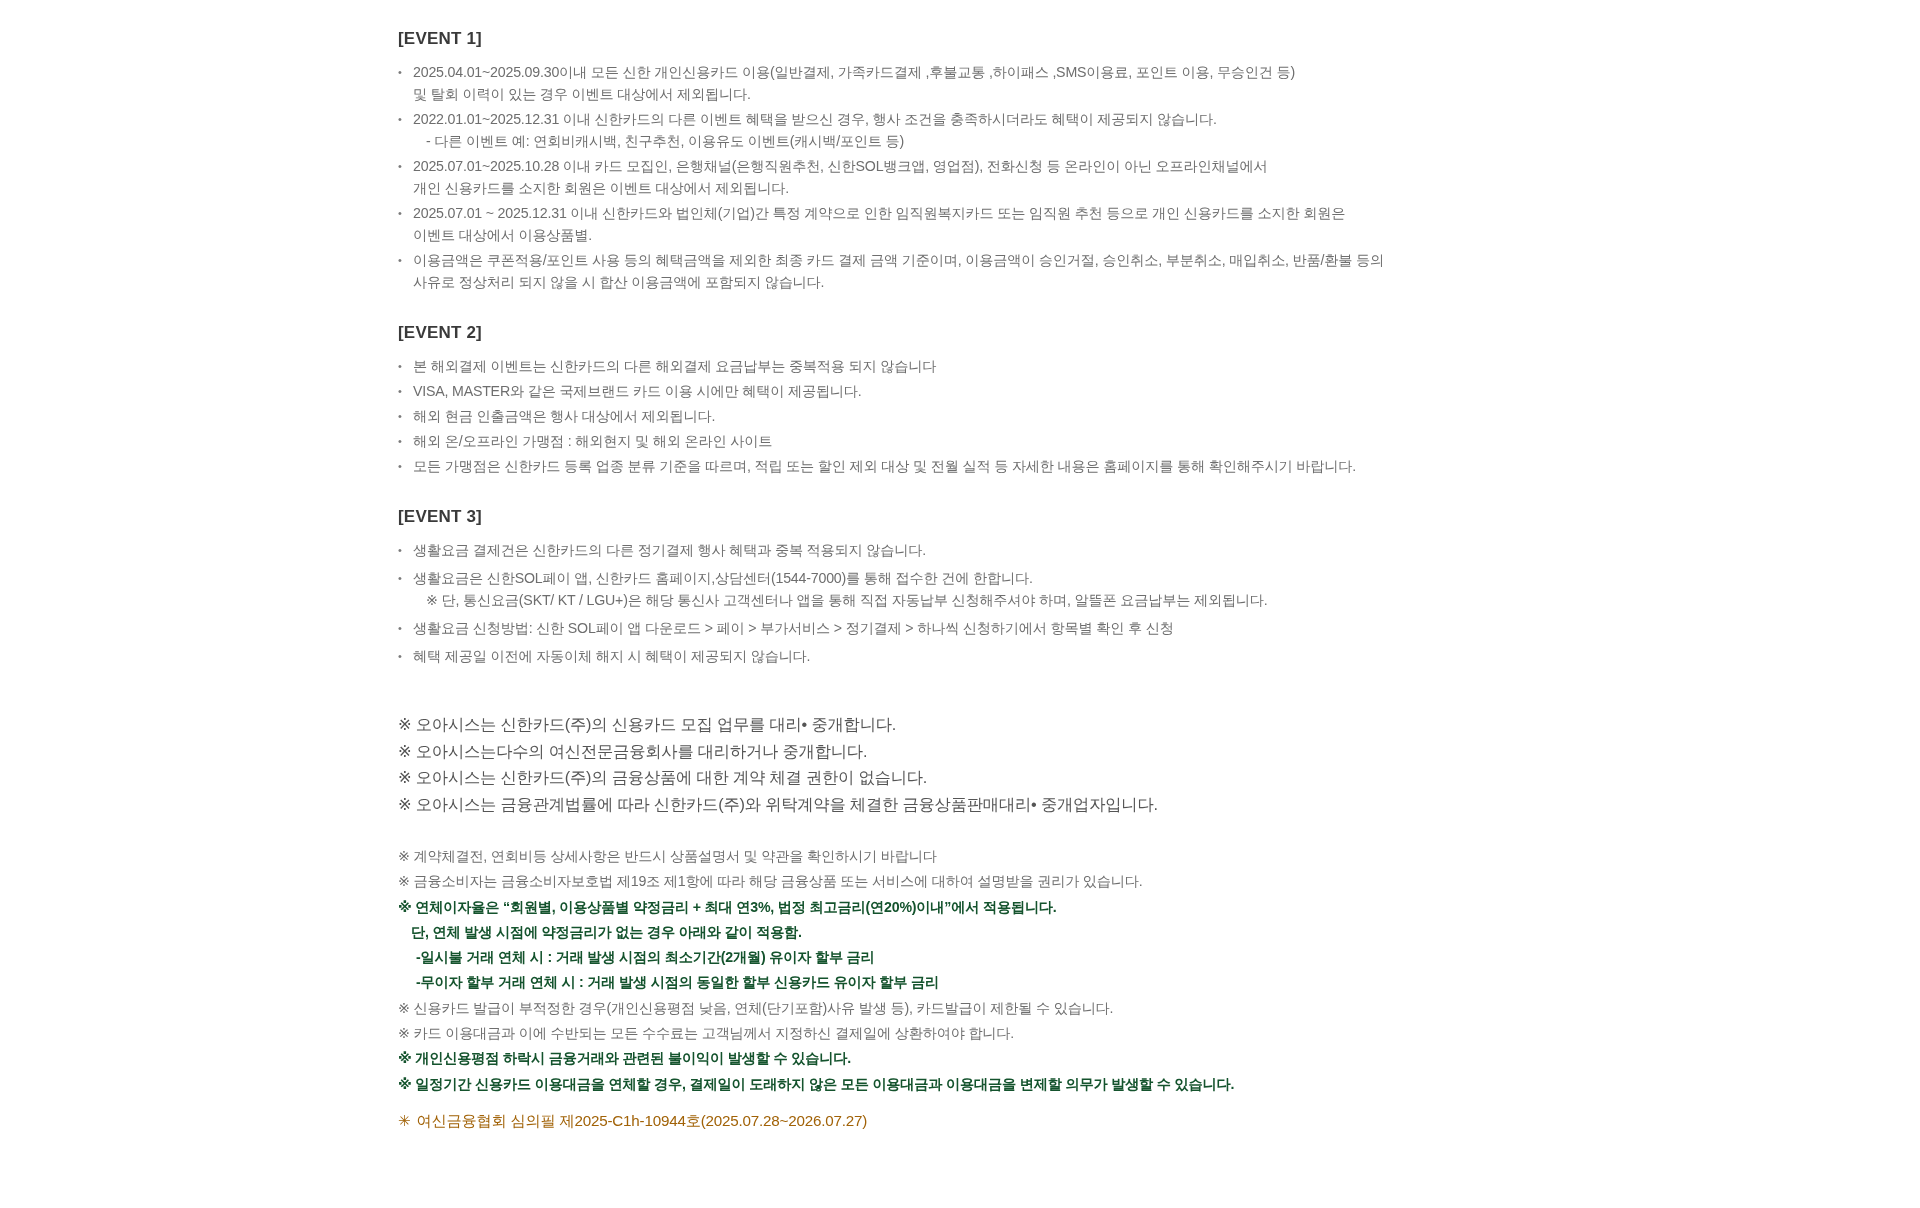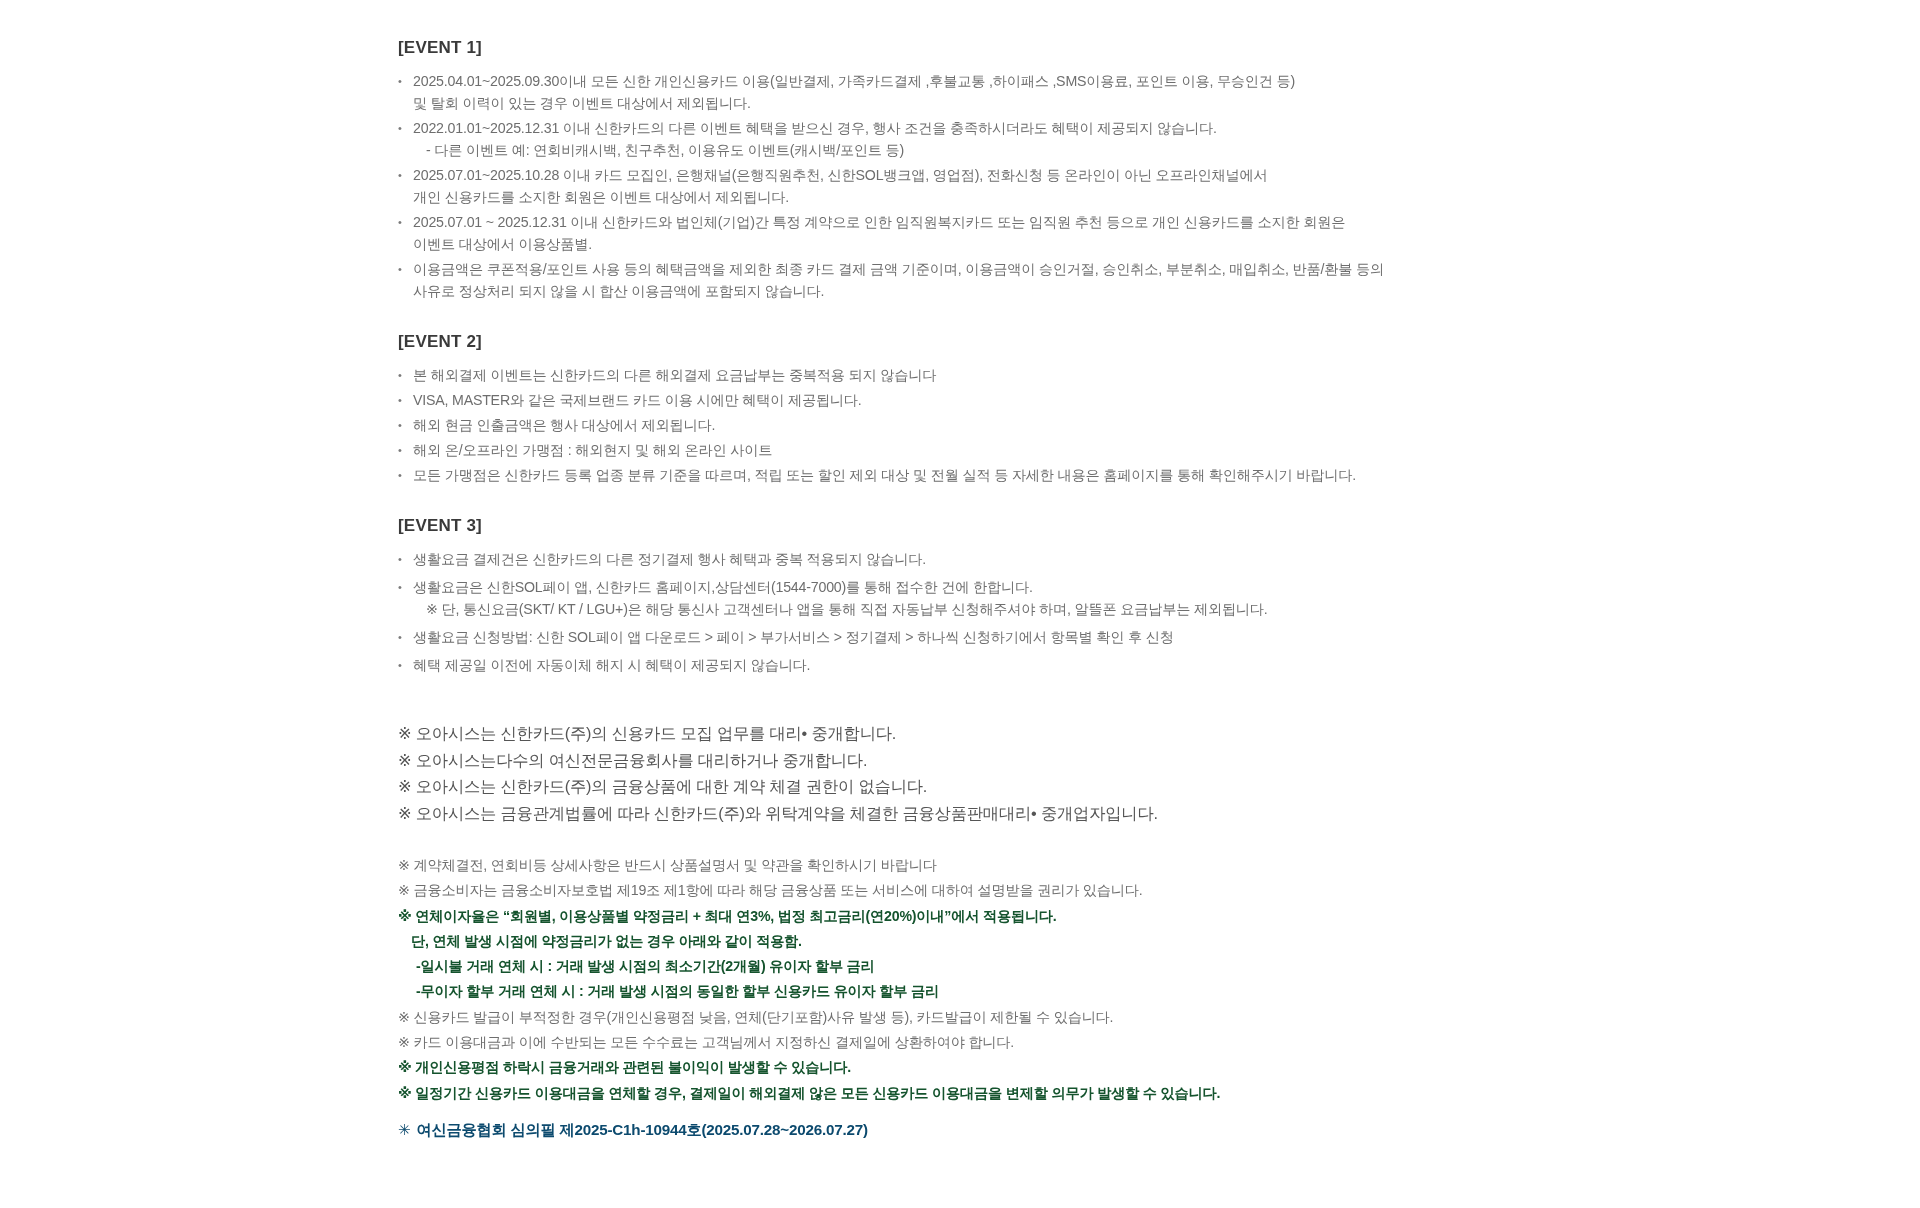--- a/index.html
+++ b/index.html
@@ -6,21 +6,21 @@
   body {
     width: 1920px;
     height: 1208px;
     background: #ffffff;
     font-family: "Liberation Sans", "DejaVu Sans", sans-serif;
     overflow: hidden;
   }
   .doc {
     position: absolute;
     left: 398px;
-    top: 38px;
+    top: 29px;
     width: 1180px;
     color: #6e6e6e;
   }
   .event-section { margin-bottom: 30px; }
   .section-heading {
     margin: 0 0 12px 0;
     font-size: 17px;
     line-height: 20px;
     font-weight: 700;
     color: #3a3a3a;
@@ -59,22 +59,22 @@
     letter-spacing: -0.2px;
     color: #6e6e6e;
   }
   .notice-line.bold { font-weight: 700; color: #14532d; }
   .notice-line.ind1 { padding-left: 13px; }
   .notice-line.ind2 { padding-left: 18px; }
   .approval {
     margin-top: 12px;
     font-size: 15.2px;
     line-height: 24px;
-    font-weight: 700;
-    color: #0c4a6e;
+    font-weight: 400;
+    color: #a16207;
     white-space: nowrap;
     letter-spacing: -0.2px;
   }
   .approval .marker { margin-right: 6px; }
 </style>
 </head>
 <body>
 
 <div class="doc">
   <div id="sections-root">
@@ -193,18 +193,18 @@
   <div class="notice-block" id="notices-root">
       <div class="notice-line">※ 계약체결전, 연회비등 상세사항은 반드시 상품설명서 및 약관을 확인하시기 바랍니다</div>
       <div class="notice-line">※ 금융소비자는 금융소비자보호법 제19조 제1항에 따라 해당 금융상품 또는 서비스에 대하여 설명받을 권리가 있습니다.</div>
       <div class="notice-line bold">※ 연체이자율은 “회원별, 이용상품별 약정금리 + 최대 연3%, 법정 최고금리(연20%)이내”에서 적용됩니다.</div>
       <div class="notice-line bold ind1">단, 연체 발생 시점에 약정금리가 없는 경우 아래와 같이 적용함.</div>
       <div class="notice-line bold ind2">-일시불 거래 연체 시 : 거래 발생 시점의 최소기간(2개월) 유이자 할부 금리</div>
       <div class="notice-line bold ind2">-무이자 할부 거래 연체 시 : 거래 발생 시점의 동일한 할부 신용카드 유이자 할부 금리</div>
       <div class="notice-line">※ 신용카드 발급이 부적정한 경우(개인신용평점 낮음, 연체(단기포함)사유 발생 등), 카드발급이 제한될 수 있습니다.</div>
       <div class="notice-line">※ 카드 이용대금과 이에 수반되는 모든 수수료는 고객님께서 지정하신 결제일에 상환하여야 합니다.</div>
       <div class="notice-line bold">※ 개인신용평점 하락시 금융거래와 관련된 불이익이 발생할 수 있습니다.</div>
-      <div class="notice-line bold">※ 일정기간 신용카드 이용대금을 연체할 경우, 결제일이 해외결제 않은 모든 신용카드 이용대금을 변제할 의무가 발생할 수 있습니다.</div>
+      <div class="notice-line bold">※ 일정기간 신용카드 이용대금을 연체할 경우, 결제일이 도래하지 않은 모든 이용대금과 이용대금을 변제할 의무가 발생할 수 있습니다.</div>
     </div>
   <div class="approval">
     <span class="marker">✳</span><span>여신금융협회 심의필 제2025-C1h-10944호(2025.07.28~2026.07.27)</span>
   </div>
 </div>
 
 </body></html>

